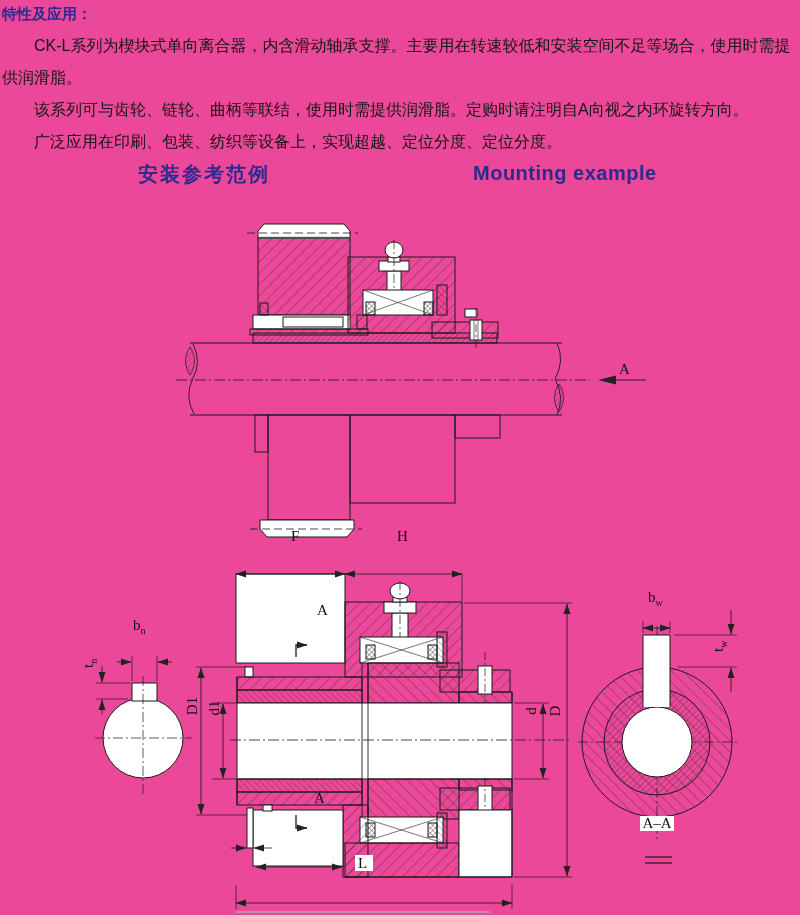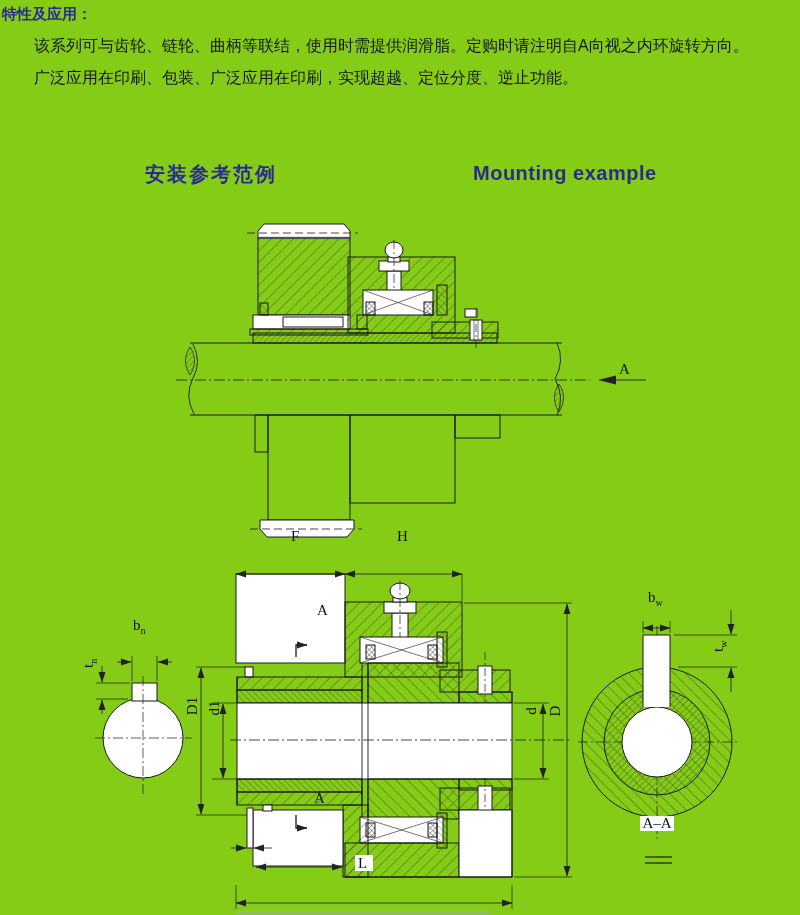--- a/index.html
+++ b/index.html
@@ -1,37 +1,38 @@
 <!DOCTYPE html>
 <html><head>
 <meta charset="utf-8">
 <style>
   html,body{margin:0;padding:0;background:#fff;}
-  .page{position:relative;width:800px;height:915px;background:#84cc16;overflow:hidden;
+  .page{position:relative;width:800px;height:915px;background:#ec4899;overflow:hidden;
         font-family:"Liberation Sans",sans-serif;color:#111;}
   .intro{position:absolute;left:0;top:0;width:796px;padding:2px 2px 0 2px;}
   .intro h2{margin:0 0 4px 0;font-size:15px;line-height:24px;font-weight:bold;}
   .intro p{margin:0;font-size:16px;line-height:32px;text-indent:32px;color:#151515;}
   .titles span{position:absolute;font-weight:bold;font-size:20px;}
-  .t-zh{left:145px;top:161px;letter-spacing:2px;}
+  .t-zh{left:138px;top:161px;letter-spacing:2px;}
   .t-en{left:473px;top:162px;letter-spacing:.5px;}
   svg{position:absolute;left:0;top:0;}
   svg text{font-family:"Liberation Serif",serif;font-size:15px;fill:#111;}
   .dimlab{font-size:15px;}
   .sub{font-size:10px;}
 </style>
 </head>
 <body>
 
 <div class="page">
 
   <div class="intro">
     <h2 style="color:#2b2b8f">特性及应用：</h2>
+    <p>CK-L系列为楔块式单向离合器，内含滑动轴承支撑。主要用在转速较低和安装空间不足等场合，使用时需提供润滑脂。</p>
     <p>该系列可与齿轮、链轮、曲柄等联结，使用时需提供润滑脂。定购时请注明自A向视之内环旋转方向。</p>
-    <p>广泛应用在印刷、包装、广泛应用在印刷，实现超越、定位分度、逆止功能。</p>
+    <p>广泛应用在印刷、包装、纺织等设备上，实现超越、定位分度、定位分度。</p>
   </div>
 
   <div class="titles">
     <span class="t-zh" style="color:#2b2b8f">安装参考范例</span>
     <span class="t-en" style="color:#2b2b8f">Mounting example</span>
   </div>
 
   <svg width="800" height="915" viewBox="0 0 800 915">
     <defs>
       <pattern id="hA" width="8" height="8" patternUnits="userSpaceOnUse" patternTransform="rotate(45)">

